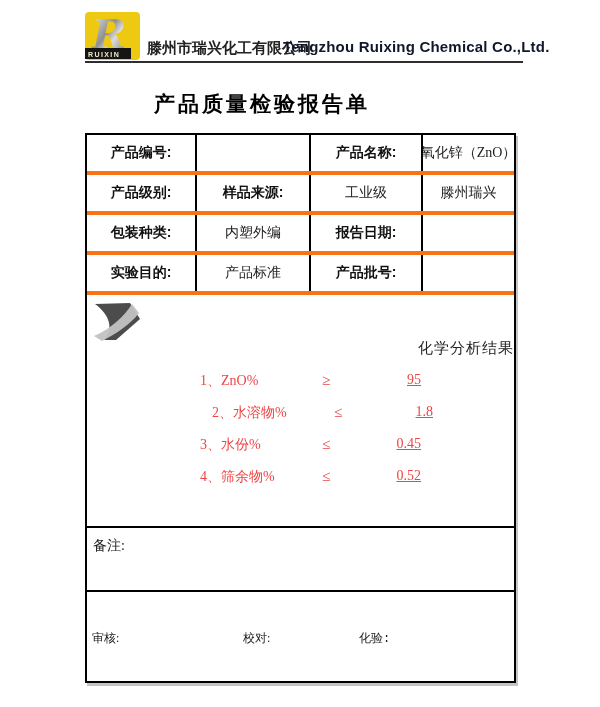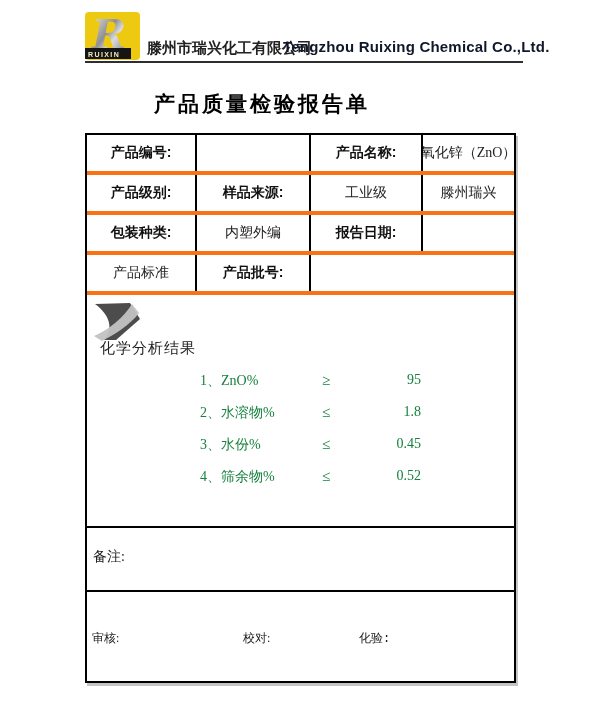--- a/index.html
+++ b/index.html
@@ -26,31 +26,31 @@
     box-shadow:2px 3px 0 rgba(150,150,150,.55);
   }
   .info-row { display:grid; grid-template-columns:110px 114px 112px 1fr; height:40px; box-sizing:border-box; border-bottom:4px solid #f97316; }
   .info-row .cell { border-right:2px solid #000; display:flex; align-items:center; justify-content:center; font-size:14px; overflow:hidden; white-space:nowrap; }
   .info-row .cell:last-child { border-right:none; }
   .label-cell { font-weight:bold; color:#111; }
   .value-cell { font-family:"Liberation Serif", serif; font-weight:normal; color:#222; }
 
   .analysis { position:relative; height:233px; box-sizing:border-box; border-bottom:2px solid #000; }
   .watermark { position:absolute; left:7px; top:8px; width:47px; height:38px; }
-  .analysis-heading { position:absolute; left:0; top:44px; width:100%; text-align:left; font-size:15px; letter-spacing:1px; font-family:"Liberation Serif", serif; color:#222;padding-left:13px; }
+  .analysis-heading { position:absolute; left:0; top:44px; width:100%; text-align:right; font-size:15px; letter-spacing:1px; font-family:"Liberation Serif", serif; color:#222; }
   .items { position:absolute; left:0; top:0; width:100%; height:100%; }
-  .item { position:absolute; left:0; width:100%; height:20px; font-family:"Liberation Serif", serif; font-size:14px; color:#15803d; }
-  .item:nth-child(1){ top:77px; } .item:nth-child(2){ top:109px; }
+  .item { position:absolute; left:0; width:100%; height:20px; font-family:"Liberation Serif", serif; font-size:14px; color:#ef4444; }
+  .item:nth-child(1){ top:77px; } .item:nth-child(2){ top:109px;margin-left:12px; }
   .item:nth-child(3){ top:141px;padding-left:48px; } .item:nth-child(4){ top:173px; }
   .item .name { position:absolute; left:113px; white-space:nowrap; }
   .item .op   { position:absolute; left:235px; font-size:15px; }
-  .item .val  { position:absolute; left:272px; width:62px; text-align:right; }
+  .item .val  { position:absolute; left:272px; width:62px; text-align:right;text-decoration:underline; }
 
   .remarks { position:relative; height:64px; box-sizing:border-box; border-bottom:2px solid #000; }
-  .remarks-label { position:absolute; left:6px; top:20px; font-family:"Liberation Serif", serif; font-size:14px; }
+  .remarks-label { position:absolute; left:6px; top:9px; font-family:"Liberation Serif", serif; font-size:14px; }
 
   .signoff { position:relative; height:105px; font-family:"Liberation Serif", serif; font-size:12px; }
   .signoff span { position:absolute; top:38px; white-space:nowrap; }
   .signoff .s1 { left:5px; } .signoff .s2 { left:156px; } .signoff .s3 { left:272px;font-family:Liberation Mono, monospace; }
 </style>
 </head>
 <body>
 
 <div>
 
@@ -93,20 +93,21 @@
     </div>
 
     <div class="info-row">
       <div class="cell label-cell">包装种类:</div>
       <div class="cell value-cell">内塑外编</div>
       <div class="cell label-cell">报告日期:</div>
       <div class="cell value-cell"></div>
     </div>
 
     <div class="info-row">
+      <div class="cell label-cell">实验目的:</div>
       <div class="cell value-cell">产品标准</div>
       <div class="cell label-cell">产品批号:</div>
       <div class="cell value-cell"></div>
     </div>
 
     <div class="analysis">
       <svg class="watermark" viewBox="0 0 47 38">
         <path d="M1,1 L36,0 L46,16 L22,37 L10,37 C20,26 16,12 1,1 Z" fill="#4c4c4c"></path>
         <path d="M0,33 C16,26 30,14 38,1 L45,10 C36,22 20,32 8,38 Z" fill="#c2c2c2" opacity="0.95"></path>
       </svg>

